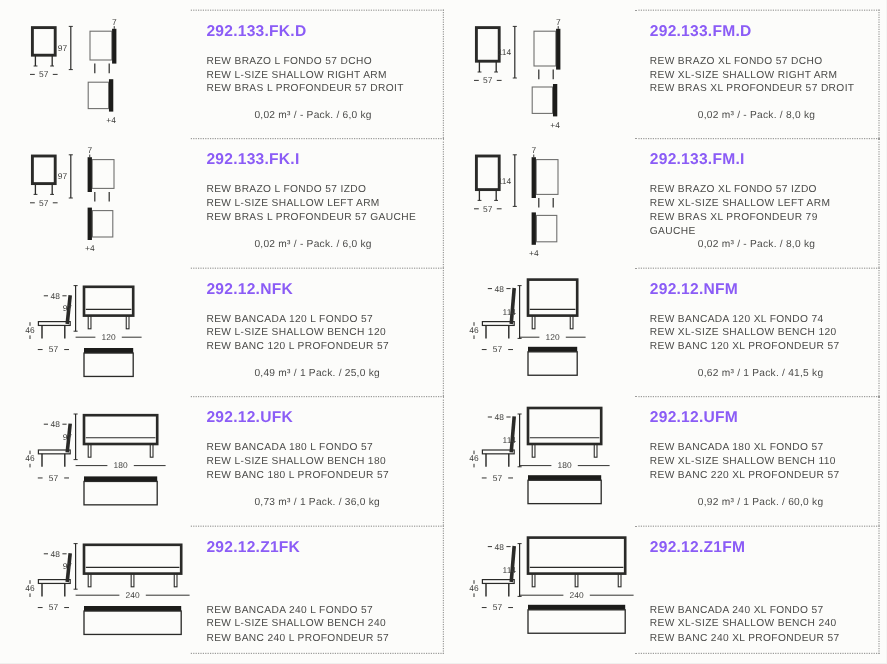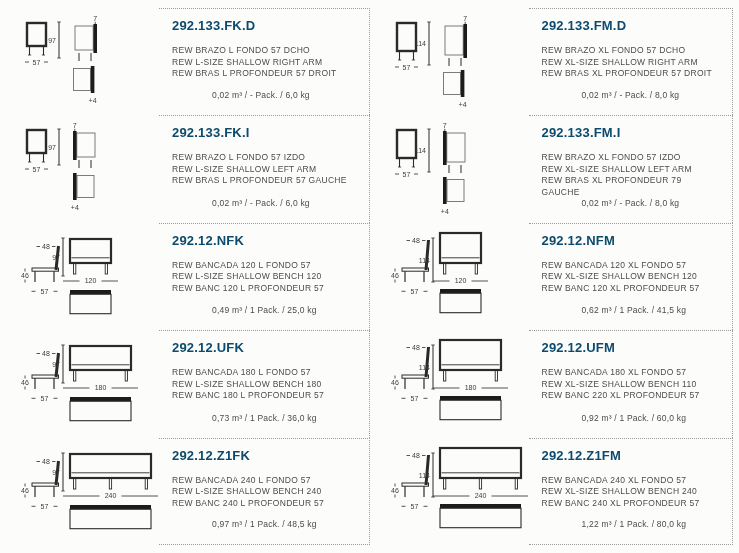--- a/index.html
+++ b/index.html
@@ -18,24 +18,24 @@
   .drawing{width:159px;position:relative;flex:none;}
   .drawing svg{position:absolute;left:0;top:0;}
   .info{
     flex:1;
     border-top:1px dotted #9b9b99;
     border-right:1px dotted #9b9b99;
     box-sizing:border-box;
     padding:9px 10px 0 13px;
     display:flex;flex-direction:column;
   }
-  .col .row:last-child .info{border-bottom:1px dotted #9b9b99;}
+  .col .row:last-child .info{border-bottom:1px dotted #9b9b99;gap:28px;}
   .col-right .info{margin-right:6px;}
   .code{
-    font-size:13px;font-weight:700;color:#0c4a6e;letter-spacing:.2px;
+    font-size:13px;font-weight:700;color:#8b5cf6;letter-spacing:.2px;
   }
   .desc{margin-top:12px;}
   .desc div{
     font-size:8.5px;line-height:11.5px;color:#4b4b49;letter-spacing:.3px;
   }
   .pack{
     margin-top:auto;margin-bottom:15px;
     font-size:8.5px;color:#4b4b49;letter-spacing:.2px;padding-left:40px;
   }
   svg text.dim{
@@ -417,21 +417,21 @@
             </g>
             <g transform="translate(70,66)">
               <rect x="0" y="0" width="41" height="4.2" class="bar"></rect>
               <rect x="0" y="4.2" width="41" height="19.5" stroke-width="1.1" class="ln"></rect>
             </g>
           </svg>
         </div>
     <div class="info">
       <div class="code">292.12.NFM</div>
       <div class="desc">
-        <div>REW BANCADA 120 XL FONDO 57</div>
+        <div>REW BANCADA 120 XL FONDO 74</div>
         <div>REW XL-SIZE SHALLOW BENCH 120</div>
         <div>REW BANC 120 XL PROFONDEUR 57</div>
       </div>
       <div class="pack">0,62 m³ / 1 Pack. / 41,5 kg</div>
     </div>
   </div>
 
   <div class="row">
     <div class="drawing">
           <svg width="159" height="107" viewBox="0 0 159 107">

